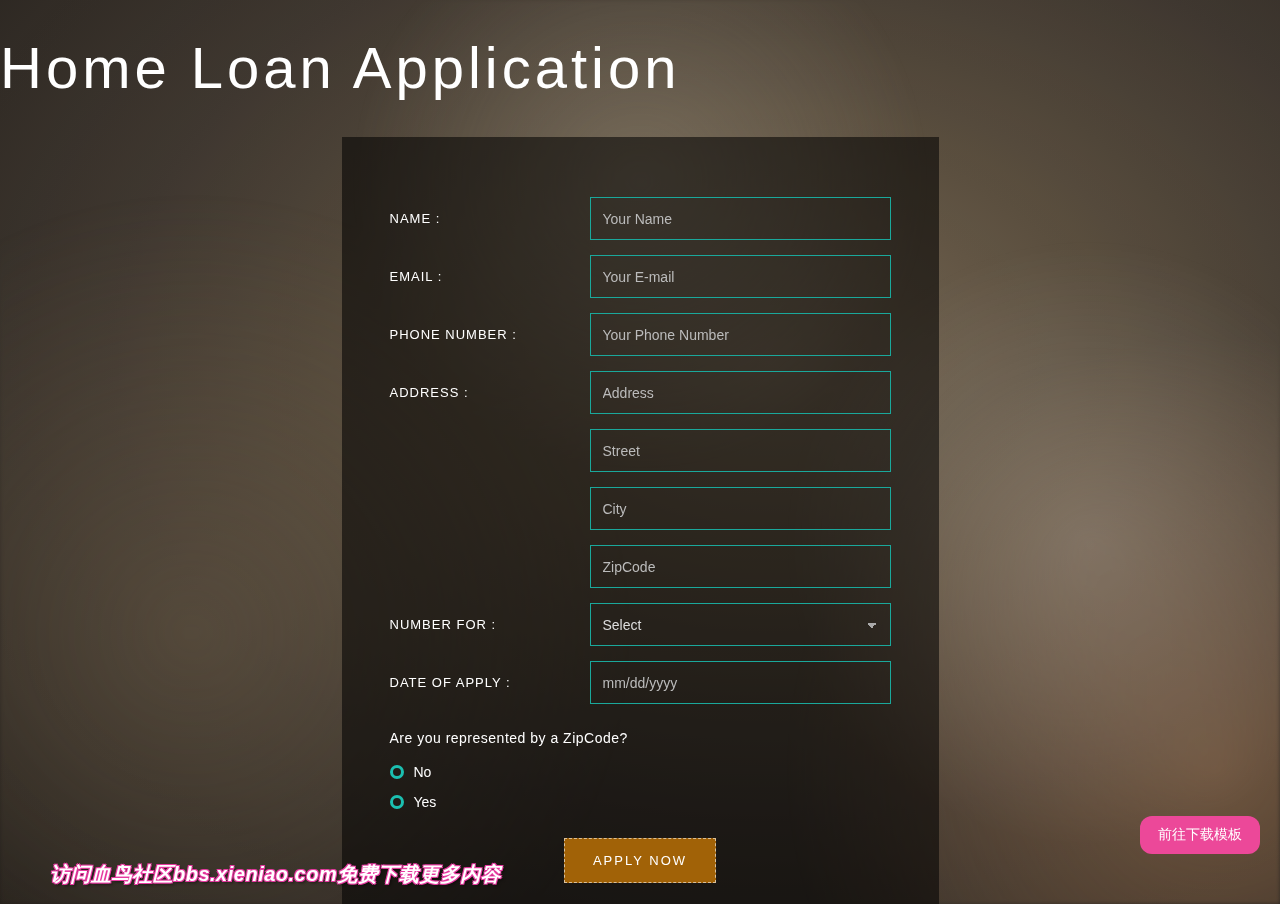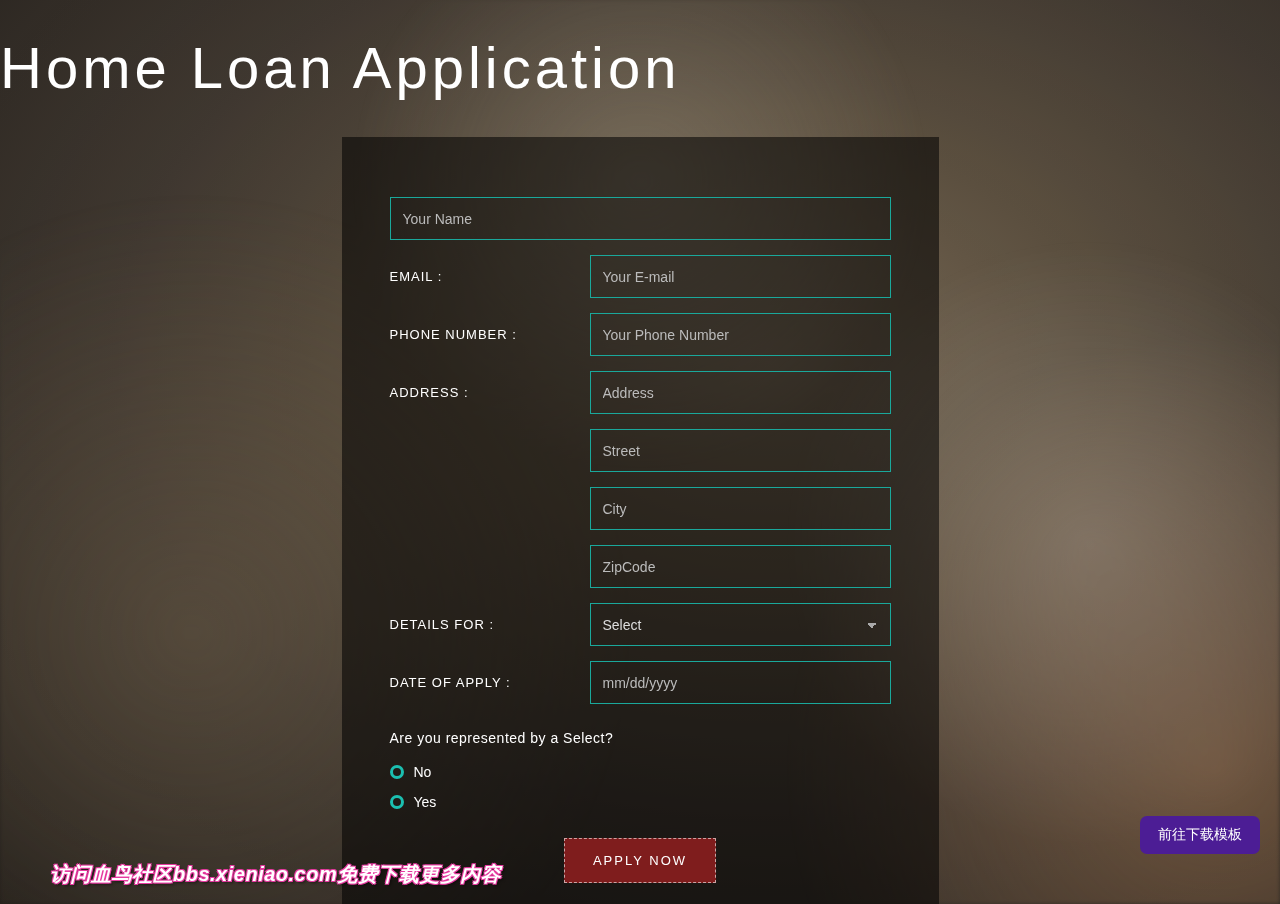--- a/index.html
+++ b/index.html
@@ -65,47 +65,48 @@
 .question{
   color:#fff;font-size:14px;letter-spacing:0.5px;margin-top:26px;margin-bottom:18px;
   font-family:"Trebuchet MS",sans-serif;
 }
 .radio-row{display:flex;align-items:center;margin-bottom:14px;color:#fff;font-size:14px;font-family:"Trebuchet MS",sans-serif}
 .radio-row input{appearance:none;-webkit-appearance:none;width:14px;height:14px;border-radius:50%;
   border:3px solid #1bbfb0;margin-right:10px;cursor:pointer;background:transparent}
 .radio-row input:checked{background:#1bbfb0}
 .submit-wrap{text-align:center;margin-top:28px}
 .submit{
-  background:#7f1d1d;color:#fff;border:1px dashed rgba(255,255,255,0.6);
+  background:#a16207;color:#fff;border:1px dashed rgba(255,255,255,0.6);
   padding:14px 28px;font-size:13px;letter-spacing:2px;cursor:pointer;
   font-family:Verdana,sans-serif;
 }
 .dl-btn{
   position:absolute;right:20px;bottom:50px;z-index:5;
-  background:#4c1d95;color:#fff;border:none;border-radius:7px;
+  background:#ec4899;color:#fff;border:none;border-radius:12px;
   padding:10px 18px;font-size:14px;cursor:pointer;
 }
 .watermark{
   position:absolute;left:50px;bottom:16px;z-index:5;
   font-size:20px;font-weight:bold;font-style:italic;
   color:#fff;
   text-shadow:
     -1px -1px 0 #e63aa0,1px -1px 0 #e63aa0,-1px 1px 0 #e63aa0,1px 1px 0 #e63aa0,
     2px 2px 3px rgba(0,0,0,0.6);
   letter-spacing:0.5px;
 }
 </style>
 </head>
 <body>
 
 <h1 class="title">Home Loan Application</h1>
 
 <div class="form-card">
 
   <div class="row">
+    <div class="label">NAME :</div>
     <div class="field-col">
       <input class="field" placeholder="Your Name" style="">
     </div>
   </div>
 
   <div class="row">
     <div class="label">EMAIL :</div>
     <div class="field-col">
       <input class="field" placeholder="Your E-mail" style="">
     </div>
@@ -122,36 +123,36 @@
     <div class="label">ADDRESS :</div>
     <div class="field-col">
       <input class="field" placeholder="Address" style="">
       <input class="field" placeholder="Street" style="">
       <input class="field" placeholder="City" style="">
       <input class="field" placeholder="ZipCode" style="">
     </div>
   </div>
 
   <div class="row">
-    <div class="label">DETAILS FOR :</div>
+    <div class="label">NUMBER FOR :</div>
     <div class="field-col">
       <select class="field">
         <option>Select</option>
       </select>
     </div>
   </div>
 
   <div class="row">
     <div class="label">DATE OF APPLY :</div>
     <div class="field-col">
       <input class="field" placeholder="mm/dd/yyyy" style="">
     </div>
   </div>
 
-  <div class="question">Are you represented by a Select?</div>
+  <div class="question">Are you represented by a ZipCode?</div>
 
   <label class="radio-row">
     <input type="radio" name="realtor" style="">
     <span>No</span>
   </label>
   <label class="radio-row">
     <input type="radio" name="realtor" style="">
     <span>Yes</span>
   </label>
 

